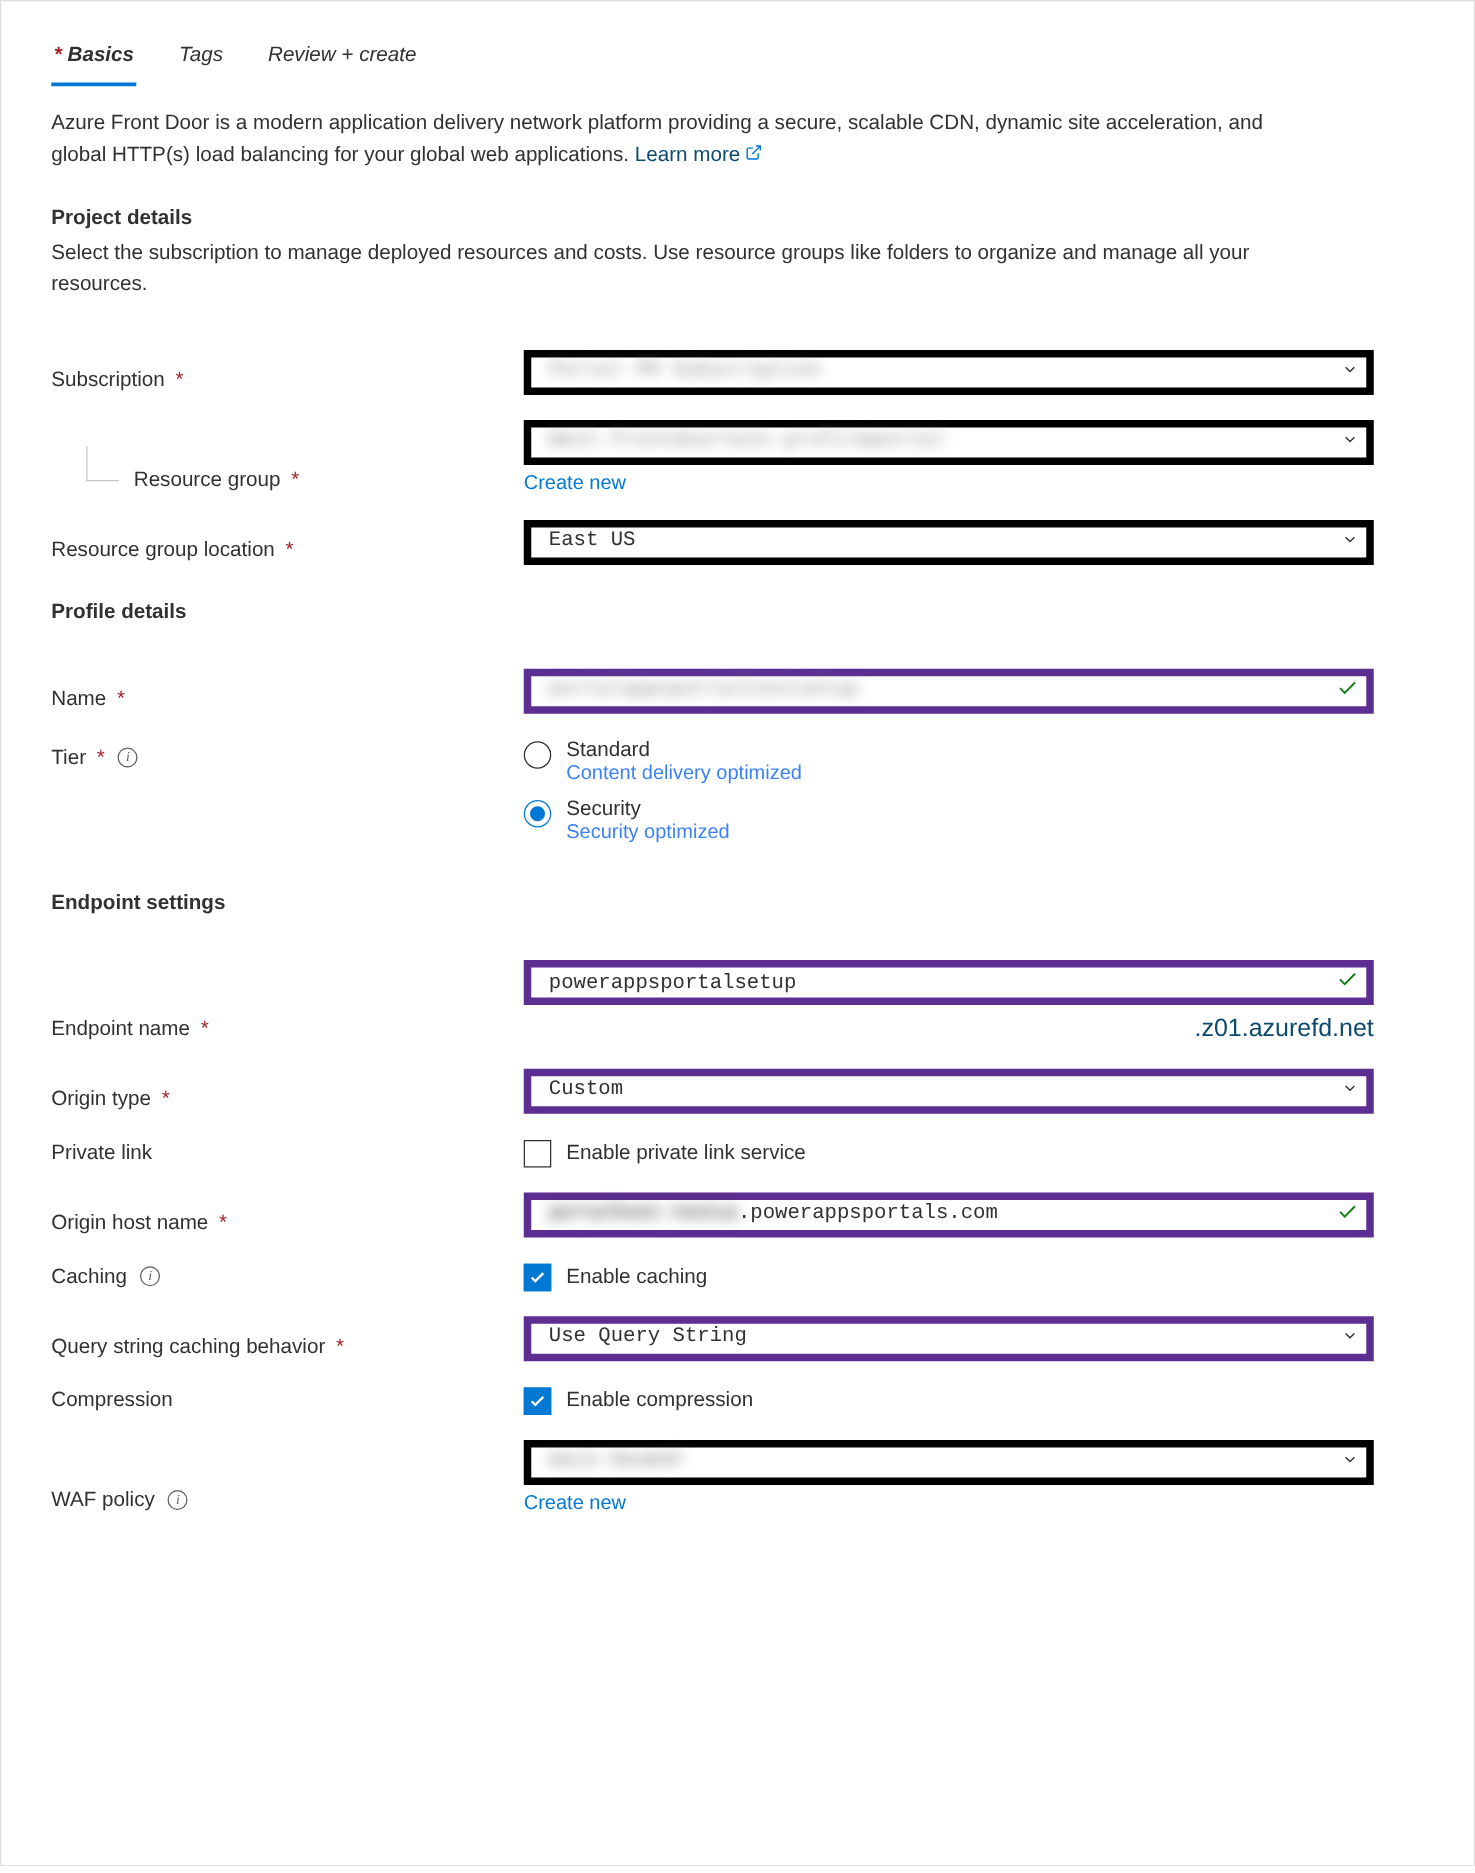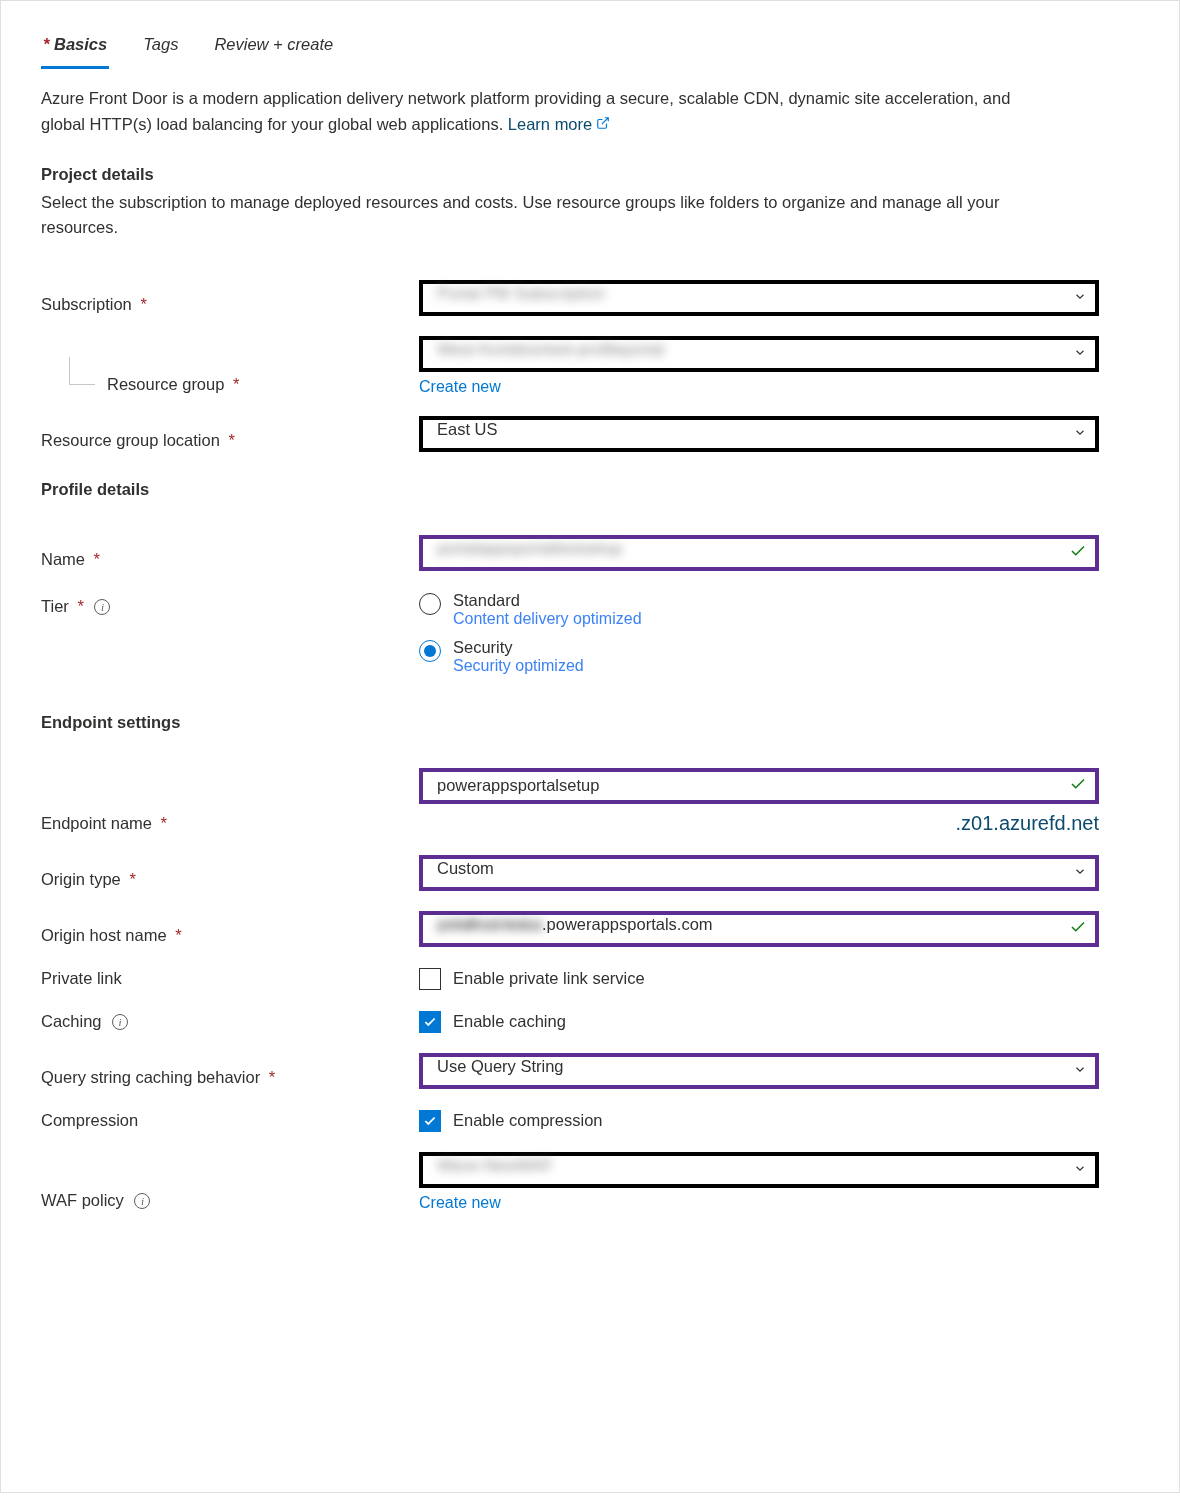--- a/index.html
+++ b/index.html
@@ -66,24 +66,24 @@
     position:absolute;
     left:-38px; top:-18px;
     width:26px; height:28px;
     border-left:1px solid #c8c6c4;
     border-bottom:1px solid #c8c6c4;
   }
 
   .selectbox, .textbox {
     width: 100%;
     height: 36px;
-    border: 4px solid #000000;
+    border: 6px solid #000000;
     padding: 0 36px 0 14px;
     font-size: 16.5px;
-    font-family: Liberation Sans, sans-serif;
+    font-family: Liberation Mono, monospace;
     color: #323130;
     background: #fff;
     position: relative;
   }
   .validated { border-color: #5c2e91; }
   .select-wrap { position:relative; width:100%; }
   .select-wrap .chevron, .select-wrap .check {
     position:absolute; right:12px; top:50%; transform:translateY(-50%);
     pointer-events:none;
   }
@@ -279,49 +279,49 @@
         <div class="selectbox validated"><span>Custom</span></div>
         <span class="chevron"><svg viewBox="0 0 24 24" fill="none" stroke="#323130" stroke-width="2">
               <polyline points="6 9 12 15 18 9"></polyline>
             </svg></span>
       </div>
     </div>
   </div>
 
   <div class="row">
     <div class="label-col">
+      <span>Private link</span>
+    </div>
+    <div class="field-col">
+      <div class="checkbox-row">
+        <span class="checkbox"></span>
+        <span>Enable private link service</span>
+      </div>
+    </div>
+  </div>
+
+  <div class="row">
+    <div class="label-col">
       <span>Origin host name</span>
       <span class="req">*</span>
     </div>
     <div class="field-col">
       <div class="select-wrap">
         <div class="textbox validated">
           <span class="host-blur-part">portalhost-testus</span><span>.powerappsportals.com</span>
         </div>
         <span class="check"><svg viewBox="0 0 24 24" fill="none" stroke-width="2">
               <polyline points="4 12 9 17 20 6"></polyline>
             </svg></span>
       </div>
     </div>
   </div>
 
   <div class="row">
     <div class="label-col">
-      <span>Private link</span>
-    </div>
-    <div class="field-col">
-      <div class="checkbox-row">
-        <span class="checkbox"></span>
-        <span>Enable private link service</span>
-      </div>
-    </div>
-  </div>
-
-  <div class="row">
-    <div class="label-col">
       <span>Caching</span>
       <span class="info-icon">i</span>
     </div>
     <div class="field-col">
       <div class="checkbox-row">
         <span class="checkbox checked">
             <svg width="14" height="14" viewBox="0 0 24 24" fill="none" stroke-width="3">
               <polyline points="4 12 9 17 20 6"></polyline>
             </svg>
           </span>

